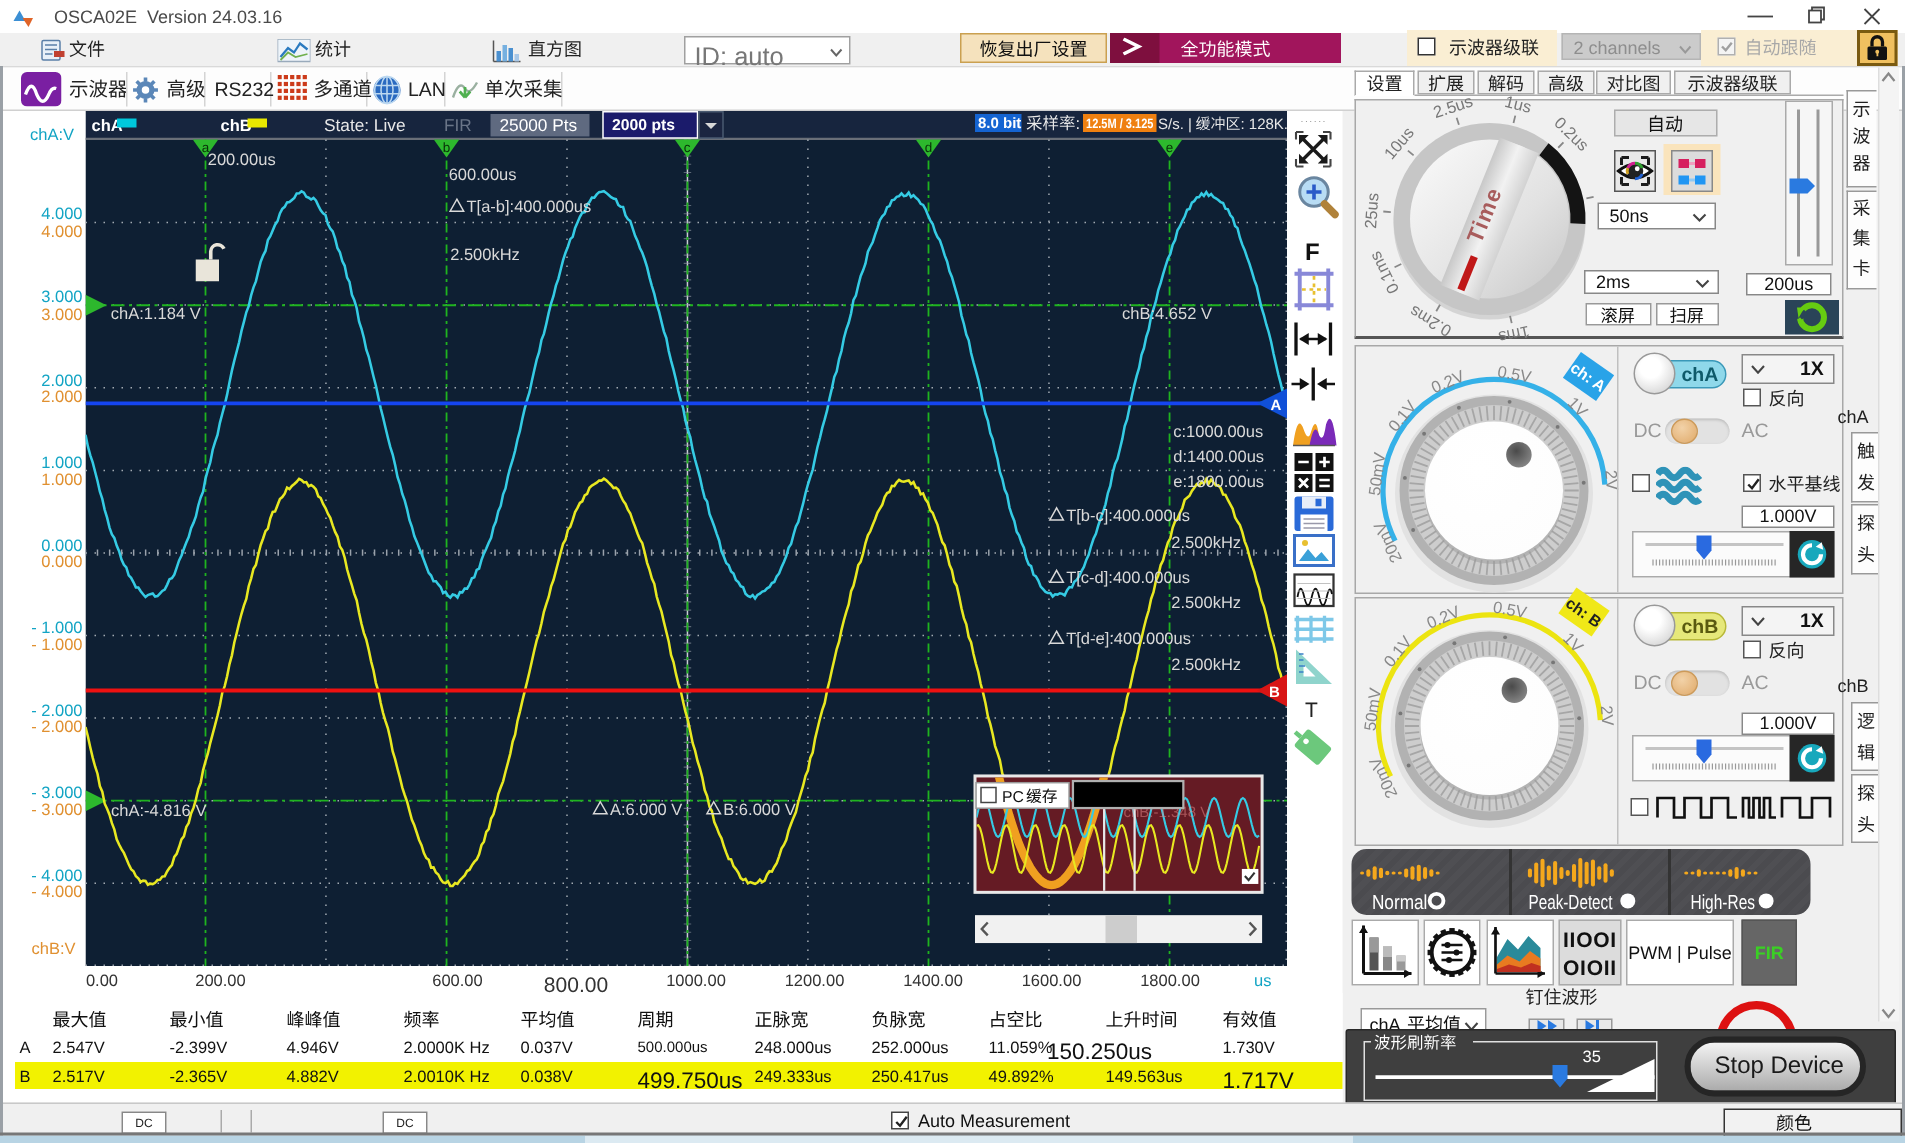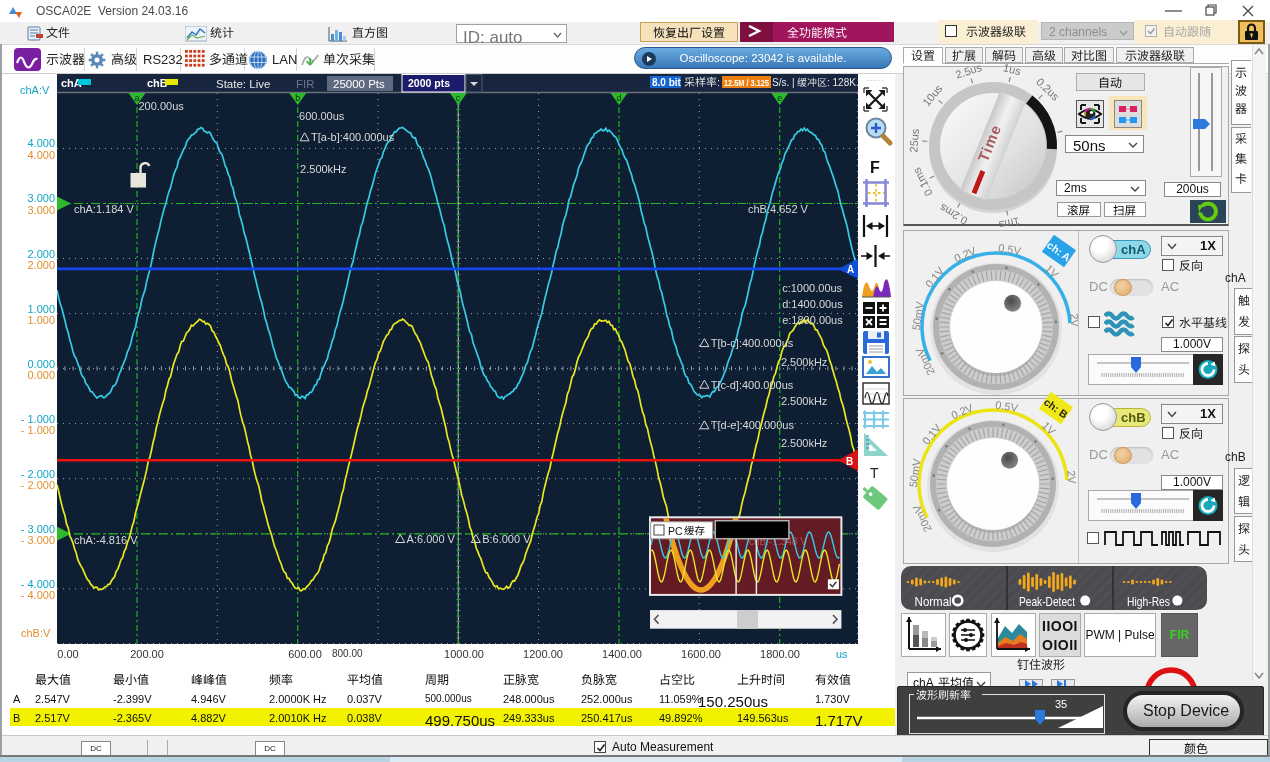--- a/index.html
+++ b/index.html
@@ -282,27 +282,20 @@
     <svg class="abs" style="left:300px;top:6px" width="20" height="18">
       <path d="M2 14 q4 -12 8 -6 q3 5 8 -4" fill="none" stroke="#9ab0a0" stroke-width="1.6"></path>
       <path d="M10 14 v-7 m0 7 l-3.5 -4 m3.5 4 l3.5 -4" stroke="#50b050" stroke-width="1.8" fill="none"></path>
     </svg>
     <svg style="position:absolute;left:323px;top:6.0px;overflow:visible" width="54" height="18">
       <use href="#u5355" transform="translate(0.0 13.0) scale(0.01300 -0.01300)" fill="#222"></use>
       <use href="#u6b21" transform="translate(13.0 13.0) scale(0.01300 -0.01300)" fill="#222"></use>
       <use href="#u91c7" transform="translate(26.0 13.0) scale(0.01300 -0.01300)" fill="#222"></use>
       <use href="#u96c6" transform="translate(39.0 13.0) scale(0.01300 -0.01300)" fill="#222"></use>
     </svg>
-    <div class="abs" style="left:634px;top:2px;width:258px;height:22px;border-radius:11px;background:linear-gradient(#6aace0,#3878b8);border:1px solid #2a5a90">
-      <div class="txt" style="left:0;right:0;top:4px;font-size:11.5px;color:#fff;text-align:center">Oscilloscope: 23042 is available.</div>
-      <svg class="abs" style="left:7px;top:4px" width="14" height="14">
-        <circle cx="7" cy="7" r="7" fill="#1a3a5a"></circle>
-        <path d="M5 4 L10 7 L5 10 Z" fill="#fff"></path>
-      </svg>
-    </div>
   </div>
 <div class="abs" style="left:0;top:74px;width:57px;height:588px;background:#fff"></div>
 <div class="txt" style="left:20px;top:84px;font-size:11px;color:#12a4c4">chA:V</div>
 <div class="txt" style="left:21px;top:627px;font-size:11px;color:#e09030">chB:V</div>
 <div class="txt" style="right:1215px;top:137.4px;font-size:11px;color:#12a4c4">4.000</div>
 <div class="txt" style="right:1215px;top:148.9px;font-size:11px;color:#e09030">4.000</div>
 <div class="txt" style="right:1215px;top:192.4px;font-size:11px;color:#12a4c4">3.000</div>
 <div class="txt" style="right:1215px;top:203.9px;font-size:11px;color:#e09030">3.000</div>
 <div class="txt" style="right:1215px;top:247.5px;font-size:11px;color:#12a4c4">2.000</div>
 <div class="txt" style="right:1215px;top:259.0px;font-size:11px;color:#e09030">2.000</div>
@@ -522,21 +515,21 @@
       <rect x="7" y="417" width="21" height="15" rx="2" fill="#6cc87c"></rect>
       <path d="M7 424.5 l-5 0" stroke="#6cc87c" stroke-width="3"></path>
       <circle cx="11.5" cy="424.5" r="1.8" fill="#fff"></circle>
     </g>
   </svg>
 <div class="abs" style="left:0;top:644px;width:895px;height:91px;background:#fff"></div>
 <div class="txt" style="left:38px;top:648px;width:60px;text-align:center;font-size:11px;color:#333">0.00</div>
 <div class="txt" style="left:117px;top:648px;width:60px;text-align:center;font-size:11px;color:#333">200.00</div>
 <div class="txt" style="left:196px;top:682px;width:60px;text-align:right;font-size:13px;color:#333">400.00</div>
 <div class="txt" style="left:275px;top:648px;width:60px;text-align:center;font-size:11px;color:#333">600.00</div>
-<div class="txt" style="left:332px;top:648px;width:60px;text-align:left;font-size:10px;color:#333">800.00</div>
+<div class="txt" style="left:354px;top:648px;width:60px;text-align:center;font-size:14px;color:#333">800.00</div>
 <div class="txt" style="left:434px;top:648px;width:60px;text-align:center;font-size:11px;color:#333">1000.00</div>
 <div class="txt" style="left:513px;top:648px;width:60px;text-align:center;font-size:11px;color:#333">1200.00</div>
 <div class="txt" style="left:592px;top:648px;width:60px;text-align:center;font-size:11px;color:#333">1400.00</div>
 <div class="txt" style="left:671px;top:648px;width:60px;text-align:center;font-size:11px;color:#333">1600.00</div>
 <div class="txt" style="left:750px;top:648px;width:60px;text-align:center;font-size:11px;color:#333">1800.00</div>
 <div class="txt" style="left:836px;top:648px;font-size:11px;color:#12a4c4">us</div>
 <svg class="abs" style="left:0;top:0" width="0" height="0">
     <defs>
       <radialGradient id="wgrad" cx="0.4" cy="0.35" r="0.9">
         <stop offset="0" stop-color="#ffffff"></stop>
@@ -642,21 +635,21 @@
 <div class="abs" style="left:1114px;top:100px;width:28px;height:28px;background:#dcdcdc;border:1px solid #888"></div>
 <svg class="abs" style="left:1115px;top:101px" width="26" height="26">
     <rect x="4" y="5" width="7" height="6" fill="#d6205f"></rect>
     <rect x="15" y="5" width="7" height="6" fill="#d6205f"></rect>
     <rect x="11" y="7" width="4" height="2" fill="#f0a0c0"></rect>
     <rect x="4" y="16" width="7" height="6" fill="#2196f3"></rect>
     <rect x="15" y="16" width="7" height="6" fill="#2196f3"></rect>
     <rect x="11" y="18" width="4" height="2" fill="#90caf4"></rect>
   </svg>
 <div class="abs" style="left:1065px;top:135px;width:79px;height:18px;background:#fff;border:1px solid #888"></div>
-<div class="txt" style="left:1073px;top:137px;font-size:15px;color:#111">50ns</div>
+<div class="txt" style="left:1073px;top:137px;font-size:12px;color:#111">50ns</div>
 <svg class="abs" style="left:1128px;top:142px" width="10" height="6">
     <path d="M1 1 L5 5 L9 1" fill="none" stroke="#444" stroke-width="1.4"></path>
   </svg>
 <div class="abs" style="left:1056px;top:180px;width:90px;height:16px;background:#fff;border:1px solid #888"></div>
 <div class="txt" style="left:1064px;top:181px;font-size:12px;color:#111">2ms</div>
 <svg class="abs" style="left:1130px;top:186px" width="10" height="6">
     <path d="M1 1 L5 5 L9 1" fill="none" stroke="#444" stroke-width="1.4"></path>
   </svg>
 <div class="abs" style="left:1057px;top:202px;width:44px;height:15px;background:#fff;border:1px solid #999"></div>
 <svg style="position:absolute;left:1067px;top:202.5px;overflow:visible" width="25" height="16">

